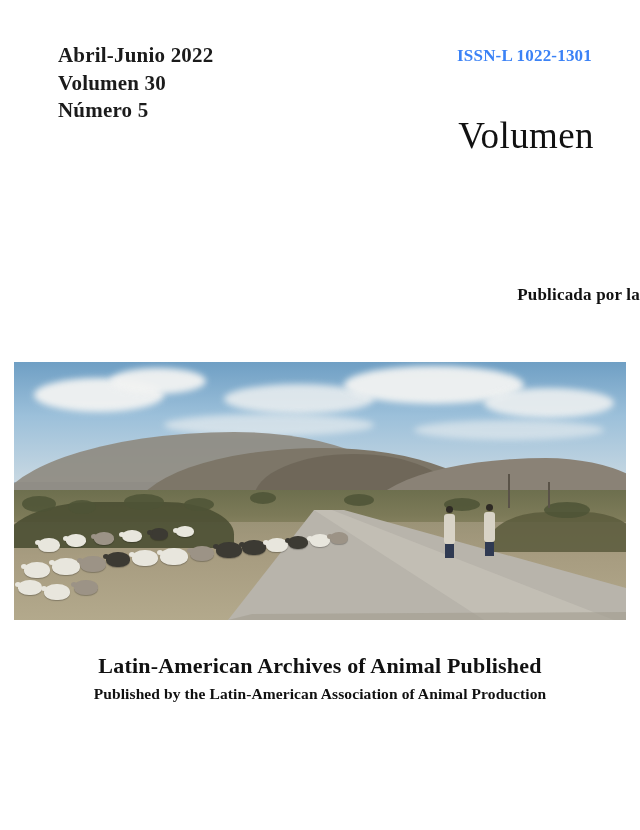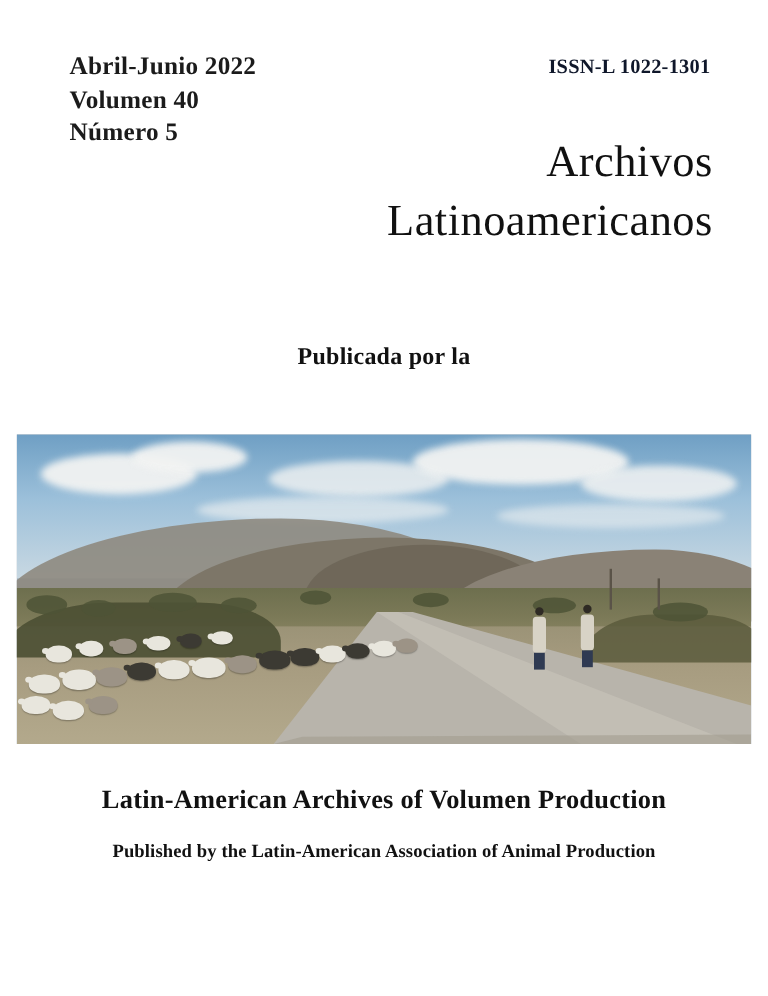--- a/index.html
+++ b/index.html
@@ -40,21 +40,21 @@
     color: #1b1b1b;
     letter-spacing: 0.2px;
   }
   .issn {
     position: absolute;
     right: 48px;
     top: 46px;
     font-family: "Liberation Serif", serif;
     font-size: 17px;
     font-weight: bold;
-    color: #0f172a;
+    color: #3b82f6;
     letter-spacing: 0.2px;
   }
   .journal-title {
     position: absolute;
     right: 46px;
     top: 112px;
     width: 430px;
     text-align: right;
     font-family: "Liberation Serif", serif;
     color: #111111;
@@ -67,24 +67,25 @@
   }
   .published-by {
     position: absolute;
     left: 0;
     right: 0;
     top: 282px;
     text-align: center;
     color: #111111;
   }
   .published-by .pb-small {
-    font-size: 20px;
+    font-size: 17px;
     font-weight: bold;
     letter-spacing: 0.2px;
     line-height: 1.5;
+    text-align: right;
   }
   .published-by .pb-big {
     font-size: 19px;
     font-weight: bold;
     letter-spacing: 0.2px;
     line-height: 1.5;
   }
   
   .photo-wrap {
     position: absolute;
@@ -284,41 +285,40 @@
     font-weight: bold;
     letter-spacing: 0.2px;
     line-height: 1.45;
     margin-top: 14px;
   }
   .b-en-sub {
     font-size: 15.5px;
     font-weight: bold;
     letter-spacing: 0.1px;
     line-height: 1.5;
-    margin-top: 16px;
+    margin-top: 0;
   }
 </style>
 </head>
 <body>
 
 <div class="page">
 
   <div class="masthead">
 
     <div class="issue-block">
       <div class="issue-line">Abril-Junio 2022</div>
-      <div class="issue-line">Volumen 40</div>
+      <div class="issue-line">Volumen 30</div>
       <div class="issue-line">Número 5</div>
     </div>
 
     <div class="issn">ISSN-L 1022-1301</div>
 
     <div class="journal-title">
-      <div class="t-line">Archivos</div>
-      <div class="t-line">Latinoamericanos</div>
+      <div class="t-line">Volumen</div>
     </div>
 
     <div class="published-by">
       <div class="pb-small">Publicada por la</div>
     </div>
   </div>
 
   <div class="photo-wrap">
     <div class="photo">
       <div class="sky"></div>
@@ -387,17 +387,17 @@
         <span class="legs"></span>
       </div>
       <div class="person" style="left:470px; top:150px; height:30px;">
         <span class="head"></span>
         <span class="legs"></span>
       </div>
     </div>
   </div>
 
   <div class="bottom">
-    <div class="b-en-title">Latin-American Archives of Volumen Production</div>
+    <div class="b-en-title">Latin-American Archives of Animal Published</div>
     <div class="b-en-sub">Published by the Latin-American Association of Animal Production</div>
   </div>
 
 </div>
 
 </body></html>

